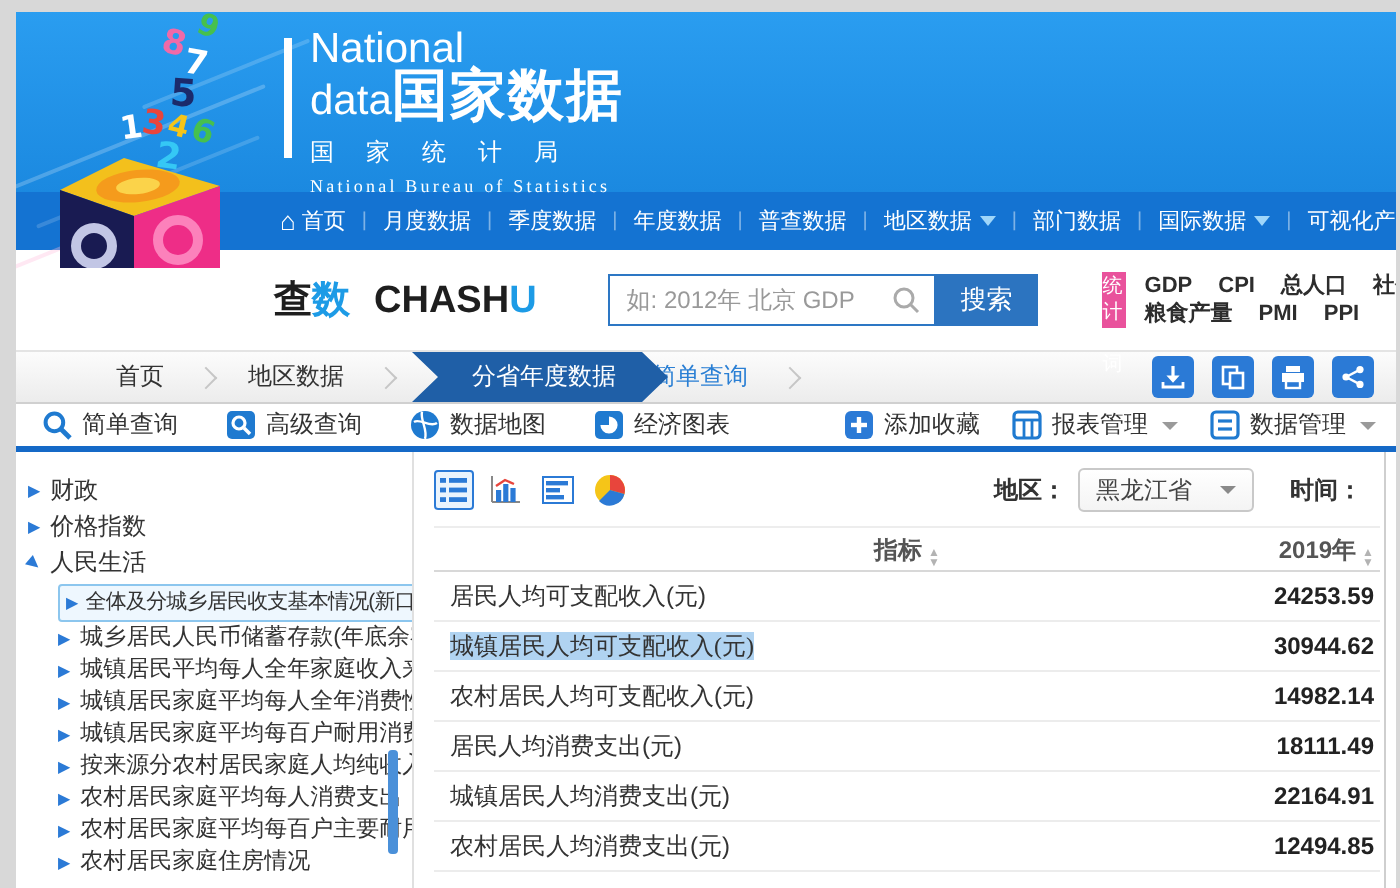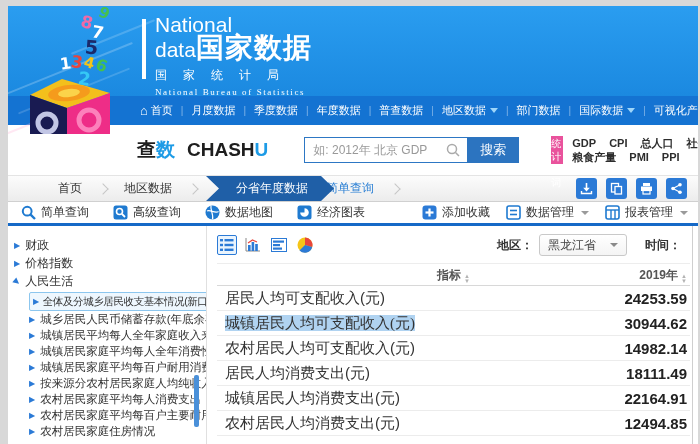--- a/index.html
+++ b/index.html
@@ -95,21 +95,21 @@
   .dd { height:22px; border:1px solid #c9c9c9; border-radius:3px; background:linear-gradient(#fff,#f4f4f4); display:flex; align-items:center; justify-content:space-between; padding:0 8px; font-size:12px; color:#444; cursor:pointer; }
   .dd-region { width:88px; margin-right:12px; }
   .dd-time { width:82px; }
   .dd .dd-caret { border-top-color:#8a8a8a; }
 
   .tbl { margin-top:6px; }
   .thead { position:relative; height:23px; border-top:1px solid #ededed; border-bottom:1px solid #d8d8d8; font-size:12px; color:#555; font-weight:bold; }
   .th-ind { position:absolute; left:0; right:0; text-align:center; line-height:23px; cursor:pointer; }
   .th-year { position:absolute; right:3px; line-height:23px; cursor:pointer; }
   .sort { display:inline-flex; flex-direction:column; font-size:6px; color:#b3b3b3; line-height:5px; margin-left:3px; vertical-align:1px; }
-  .trow { display:flex; height:25px; align-items:center; border-bottom:1px solid #ececec; font-size:15px; cursor:pointer; }
+  .trow { display:flex; height:25px; align-items:center; border-bottom:1px solid #ececec; font-size:12px; cursor:pointer; }
   .td-label { flex:1; color:#333; padding-left:8px; white-space:nowrap; }
   .td-label .hl { background:#b0d3f1;font-family:Liberation Serif, serif; }
   .td-val { width:130px; text-align:right; padding-right:3px; font-weight:bold; color:#222; font-family:"Liberation Sans",sans-serif; }
   .content-edge { position:absolute; right:5px; top:0; bottom:0; width:1px; background:#cfcfcf; }
 </style>
 </head>
 <body>
 
 <div class="page">
 
@@ -325,34 +325,34 @@
         <svg width="15" height="15" viewBox="0 0 15 15">
           <rect x="0.5" y="0.5" width="14" height="14" rx="3" fill="#2b7ad6"></rect>
           <line x1="7.5" y1="3.5" x2="7.5" y2="11.5" stroke="#fff" stroke-width="2.2"></line>
           <line x1="3.5" y1="7.5" x2="11.5" y2="7.5" stroke="#fff" stroke-width="2.2"></line>
         </svg>
         <span>添加收藏</span>
       </span>
       <span class="tool">
         <svg width="15" height="15" viewBox="0 0 15 15">
           <rect x="1" y="1" width="13" height="13" rx="2" fill="none" stroke="#1f7ad0" stroke-width="1.6"></rect>
-          <line x1="4" y1="5.5" x2="11" y2="5.5" stroke="#1f7ad0" stroke-width="1.6"></line>
-          <line x1="4" y1="9.5" x2="11" y2="9.5" stroke="#1f7ad0" stroke-width="1.6"></line>
-        </svg>
-        <span>数据管理</span>
+          <line x1="1" y1="5" x2="14" y2="5" stroke="#1f7ad0" stroke-width="1.4"></line>
+          <line x1="6" y1="5" x2="6" y2="14" stroke="#1f7ad0" stroke-width="1.4"></line>
+          <line x1="10" y1="5" x2="10" y2="14" stroke="#1f7ad0" stroke-width="1.4"></line>
+        </svg>
+        <span>报表管理</span>
         <span class="dd-caret"></span>
       </span>
       <span class="tool">
         <svg width="15" height="15" viewBox="0 0 15 15">
           <rect x="1" y="1" width="13" height="13" rx="2" fill="none" stroke="#1f7ad0" stroke-width="1.6"></rect>
-          <line x1="1" y1="5" x2="14" y2="5" stroke="#1f7ad0" stroke-width="1.4"></line>
-          <line x1="6" y1="5" x2="6" y2="14" stroke="#1f7ad0" stroke-width="1.4"></line>
-          <line x1="10" y1="5" x2="10" y2="14" stroke="#1f7ad0" stroke-width="1.4"></line>
-        </svg>
-        <span>报表管理</span>
+          <line x1="4" y1="5.5" x2="11" y2="5.5" stroke="#1f7ad0" stroke-width="1.6"></line>
+          <line x1="4" y1="9.5" x2="11" y2="9.5" stroke="#1f7ad0" stroke-width="1.6"></line>
+        </svg>
+        <span>数据管理</span>
         <span class="dd-caret"></span>
       </span>
     </span>
   </div>
   <div class="blue-line"></div>
 
   <div class="content">
     <div class="sidebar">
       <span>
         

